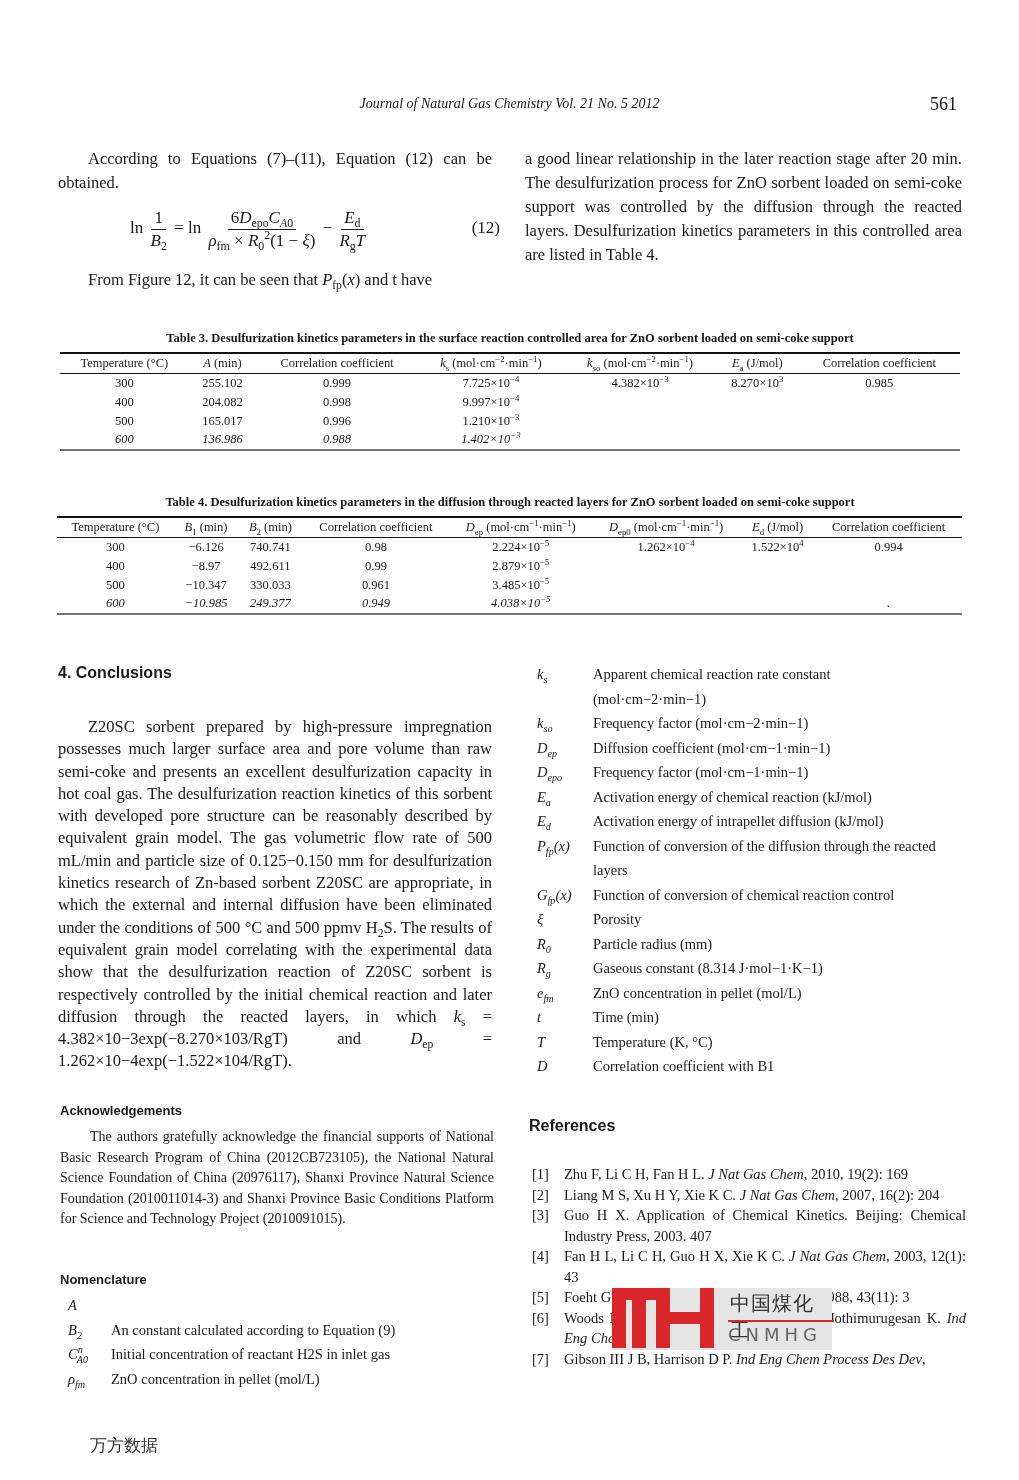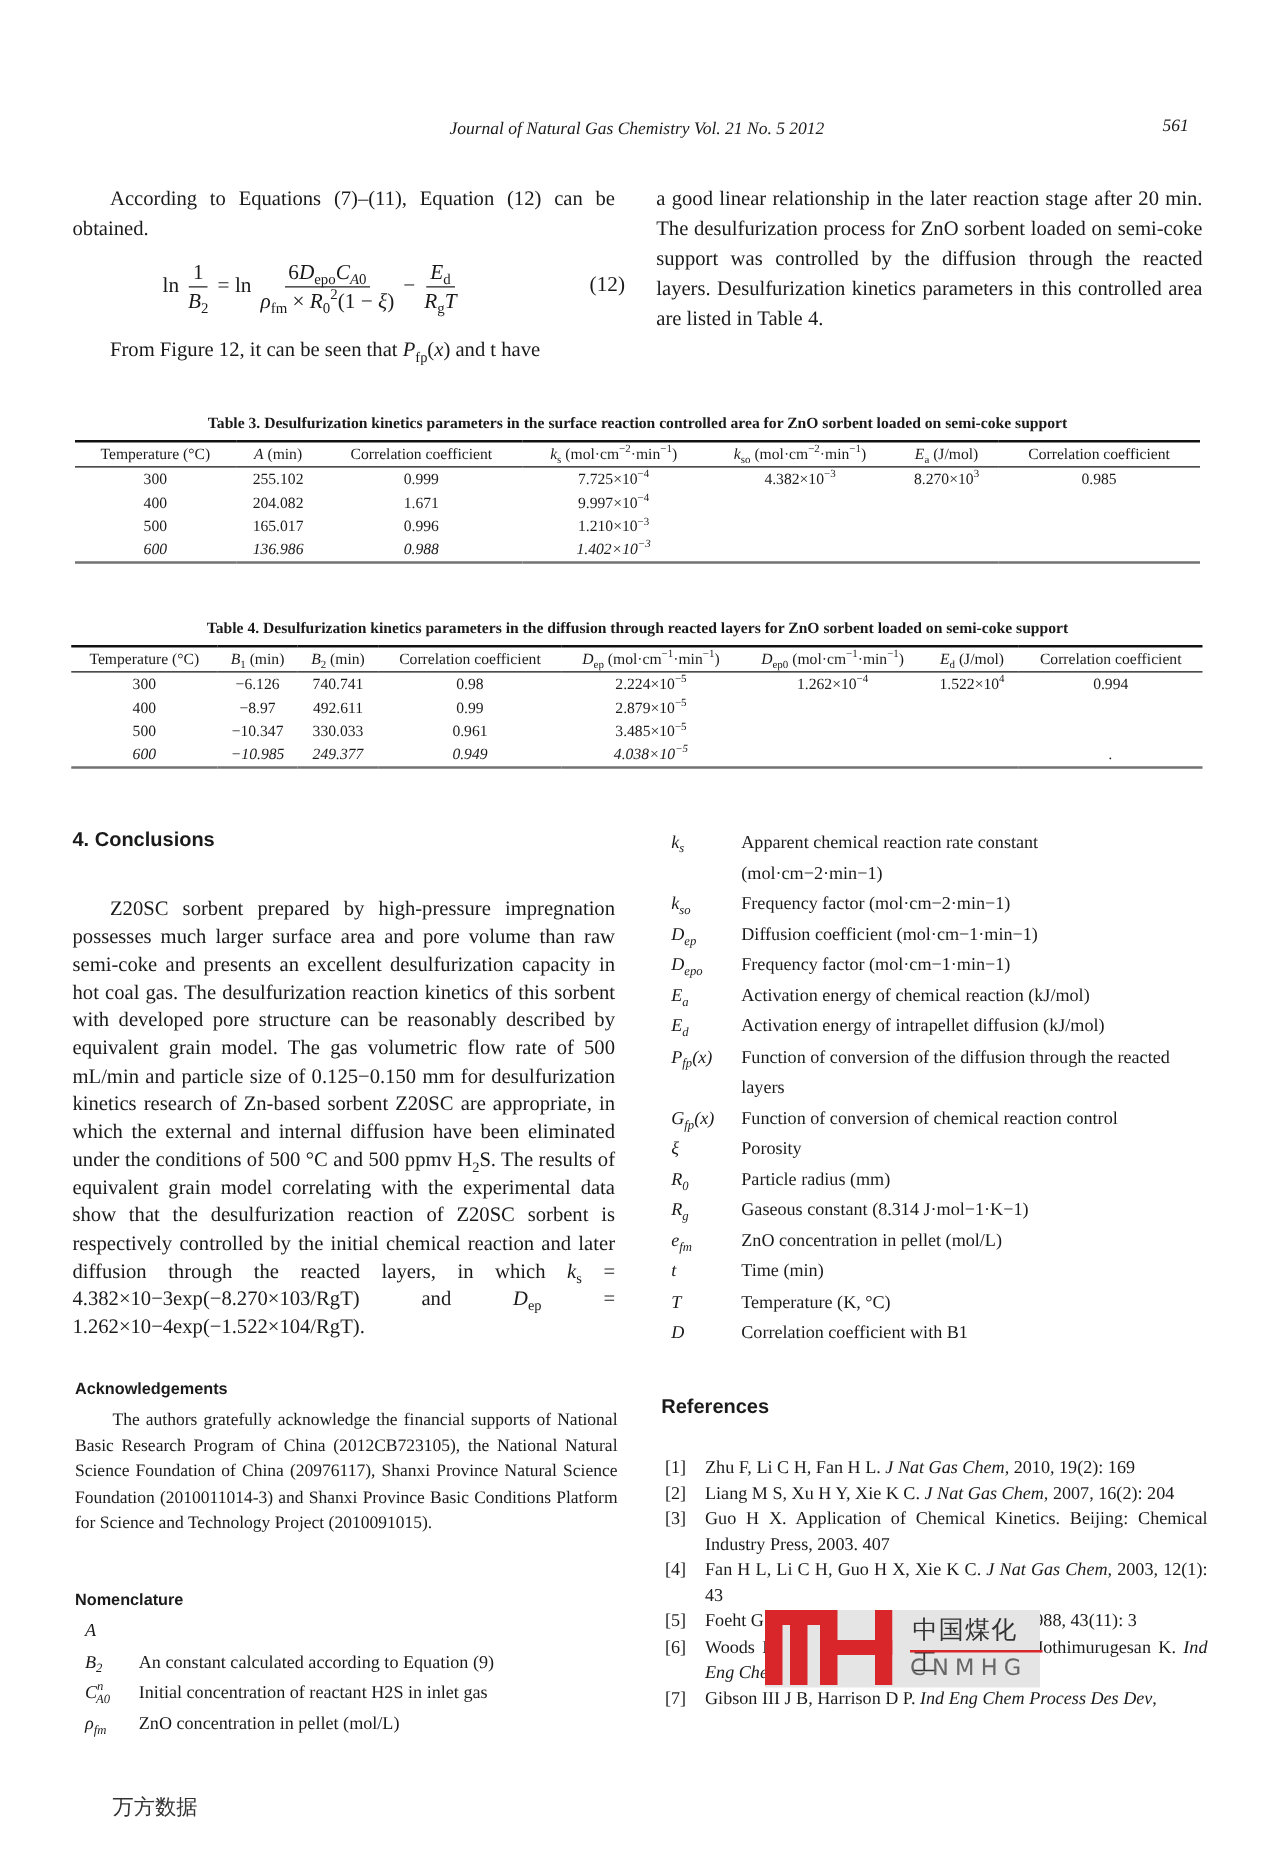--- a/index.html
+++ b/index.html
@@ -2,21 +2,21 @@
 <html><head>
 <meta charset="utf-8">
 <style>
   * { box-sizing: border-box; margin: 0; padding: 0; }
   html, body { width: 1019px; height: 1480px; background: #ffffff; }
   body { font-family: "Liberation Serif", "DejaVu Serif", serif; color: #1a1a1a; position: relative; overflow: hidden; }
   .abs { position: absolute; }
   .i { font-style: italic; }
   sub, sup { font-size: 70%; line-height: 0; }
   .header-journal { left: 0; width: 1019px; top: 96px; text-align: center; font-style: italic; font-size: 14px; }
-  .page-num { left: 930px; top: 94px; font-size: 14px; font-style: italic; }
+  .page-num { left: 930px; top: 94px; font-size: 18px; }
   .para { font-size: 16.5px; line-height: 24px; text-align: justify; }
   .indent { text-indent: 30px; }
   .eq { left: 130px; top: 200px; width: 370px; height: 60px; font-size: 17px; }
   .frac { display: inline-flex; flex-direction: column; align-items: center; vertical-align: middle; }
   .frac .num { border-bottom: 1px solid #222; padding: 0 3px 1px; line-height: 20px; }
   .frac .den { padding: 1px 3px 0; line-height: 20px; }
   .eq-label { position: absolute; right: 0; top: 18px; }
   .tbl-caption { font-weight: bold; font-size: 12.5px; text-align: center; left: 60px; width: 900px; }
   table.data { position: absolute; border-collapse: collapse; font-size: 12.5px; }
   table.data th { font-weight: normal; padding: 2px 6px; border-top: 2px solid #111; border-bottom: 1.5px solid #111; white-space: nowrap; text-align: center; }
@@ -87,21 +87,21 @@
       <td>255.102</td>
       <td>0.999</td>
       <td>7.725×10<sup>−4</sup></td>
       <td>4.382×10<sup>−3</sup></td>
       <td>8.270×10<sup>3</sup></td>
       <td>0.985</td>
     </tr>
     <tr>
       <td>400</td>
       <td>204.082</td>
-      <td>1.671</td>
+      <td>0.998</td>
       <td>9.997×10<sup>−4</sup></td>
       <td></td>
         <td></td>
         <td></td>
     </tr>
     <tr>
       <td>500</td>
       <td>165.017</td>
       <td>0.996</td>
       <td>1.210×10<sup>−3</sup></td>

